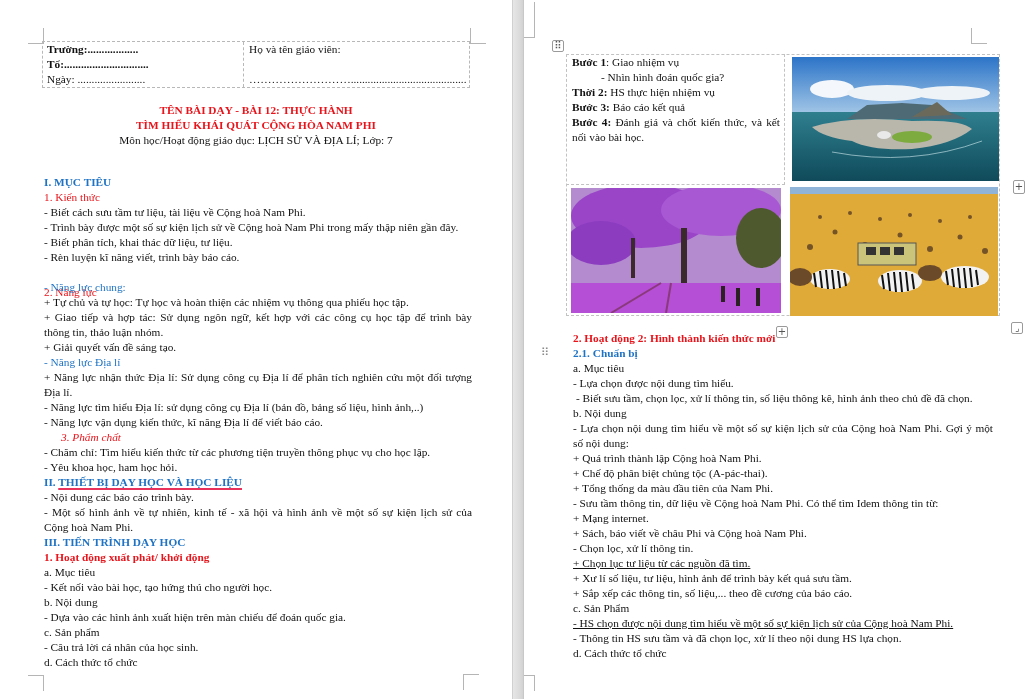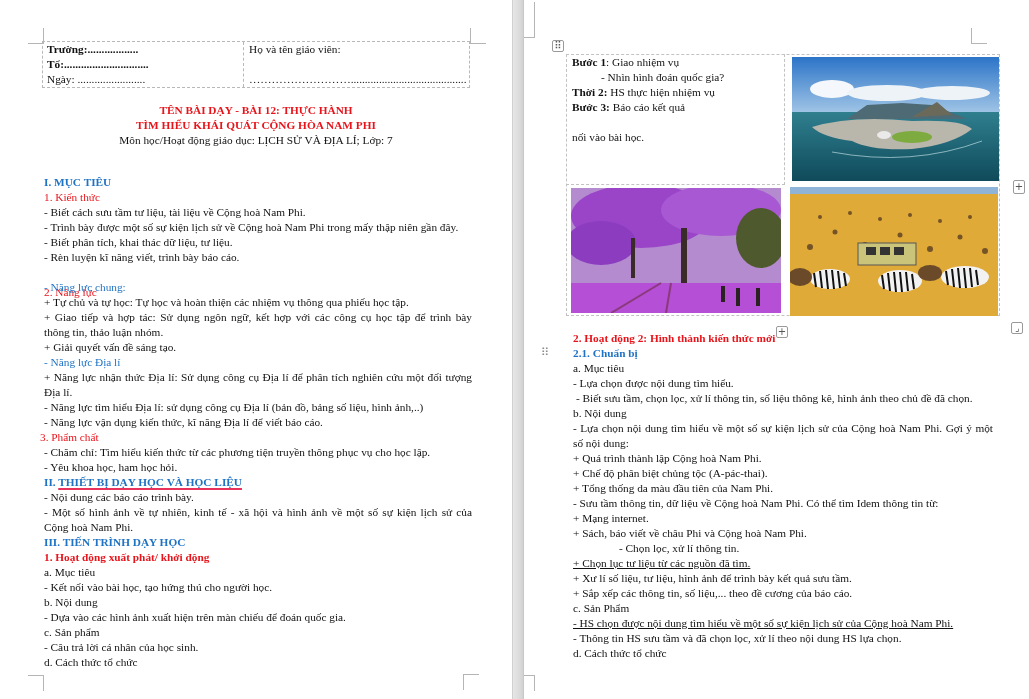--- a/index.html
+++ b/index.html
@@ -73,21 +73,21 @@
       <div class="line blue" style="left: 44px; top: 280px;">- Năng lực chung:</div>
       <div class="line" style="left: 44px; top: 295px;">+ Tự chủ và tự học: Tự học và hoàn thiện các nhiệm vụ thông qua phiếu học tập.</div>
       <div class="line just" style="left: 44px; top: 310px; width: 428px;">+ Giao tiếp và hợp tác: Sử dụng ngôn ngữ, kết hợp với các công cụ học tập để trình bày</div>
       <div class="line" style="left: 44px; top: 325px;">thông tin, thảo luận nhóm.</div>
       <div class="line" style="left: 44px; top: 340px;">+ Giải quyết vấn đề sáng tạo.</div>
       <div class="line blue" style="left: 44px; top: 355px;">- Năng lực Địa lí</div>
       <div class="line just" style="left: 44px; top: 370px; width: 428px;">+ Năng lực nhận thức Địa lí: Sử dụng công cụ Địa lí để phân tích nghiên cứu một đối tượng</div>
       <div class="line" style="left: 44px; top: 385px;">Địa lí.</div>
       <div class="line" style="left: 44px; top: 400px;">- Năng lực tìm hiểu Địa lí: sử dụng công cụ Địa lí (bản đồ, bảng số liệu, hình ảnh,..)</div>
       <div class="line" style="left: 44px; top: 415px;">- Năng lực vận dụng kiến thức, kĩ năng Địa lí để viết báo cáo.</div>
-      <div class="line red" style="left: 40px; top: 430px;">3. Phẩm chất</div>
+      <div class="line red" style="left: 61px; top: 430px; font-style: italic;">3. Phẩm chất</div>
       <div class="line" style="left: 44px; top: 445px;">- Chăm chỉ: Tìm hiểu kiến thức từ các phương tiện truyền thông phục vụ cho học lập.</div>
       <div class="line" style="left: 44px; top: 460px;">- Yêu khoa học, ham học hỏi.</div>
       <div class="line blue bold" style="left: 44px; top: 475px;"><span>II. </span><span class="squiggle">THIẾT BỊ DẠY HỌC VÀ HỌC LIỆU</span></div>
       <div class="line" style="left: 44px; top: 490px;">- Nội dung các báo cáo trình bày.</div>
       <div class="line just" style="left: 44px; top: 505px; width: 428px;">- Một số hình ảnh về tự nhiên, kinh tế - xã hội và hình ảnh về một số sự kiện lịch sử của</div>
       <div class="line" style="left: 44px; top: 520px;">Cộng hoà Nam Phi.</div>
       <div class="line blue bold" style="left: 44px; top: 535px;">III. TIẾN TRÌNH DẠY HỌC</div>
       <div class="line red bold" style="left: 44px; top: 550px;">1. Hoạt động xuất phát/ khởi động</div>
       <div class="line" style="left: 44px; top: 565px;">a. Mục tiêu</div>
       <div class="line" style="left: 44px; top: 580px;">- Kết nối vào bài học, tạo hứng thú cho người học.</div>
@@ -114,20 +114,23 @@
 
     <div class="line" style="left:6px; top:1px;">
       <span class="bold">Bước 1</span><span>: Giao nhiệm vụ</span>
     </div>
     <div class="line" style="left:6px; top:16px;margin-left:29px;">- Nhìn hình đoán quốc gia?</div>
     <div class="line" style="left:6px; top:31px;">
       <span class="bold">Thời 2:</span><span> HS thực hiện nhiệm vụ</span>
     </div>
     <div class="line" style="left:6px; top:46px;">
       <span class="bold">Bước 3:</span><span> Báo cáo kết quả</span>
+    </div>
+    <div class="line just" style="left:6px; top:61px; width:208px;">
+      <span class="bold">Bước 4:</span><span> Đánh giá và chốt kiến thức, và kết</span>
     </div>
     <div class="line" style="left:6px; top:76px;">nối vào bài học.</div>
 
     <div class="photo" style="left:226px; top:3px; width:207px; height:124px;">
       <svg width="207" height="124" viewBox="0 0 207 124" preserveAspectRatio="none">
         <defs>
           <linearGradient id="sky" x1="0" y1="0" x2="0" y2="1">
               <stop offset="0" stop-color="#2c74c8"></stop>
               <stop offset="1" stop-color="#a9cbe8"></stop>
             </linearGradient>
@@ -218,21 +221,21 @@
       <div class="line" style="left: 52px; top: 391px;">- Biết sưu tầm, chọn lọc, xử lí thông tin, số liệu thông kê, hình ảnh theo chủ đề đã chọn.</div>
       <div class="line" style="left: 49px; top: 406px;">b. Nội dung</div>
       <div class="line just" style="left: 49px; top: 421px; width: 420px;">- Lựa chọn nội dung tìm hiểu về một số sự kiện lịch sử của Cộng hoà Nam Phi. Gợi ý một</div>
       <div class="line" style="left: 49px; top: 436px;">số nội dung:</div>
       <div class="line" style="left: 49px; top: 451px;">+ Quá trình thành lập Cộng hoà Nam Phi.</div>
       <div class="line" style="left: 49px; top: 466px;">+ Chế độ phân biệt chủng tộc (A-pác-thai).</div>
       <div class="line" style="left: 49px; top: 481px;">+ Tổng thống da màu đầu tiên của Nam Phi.</div>
       <div class="line" style="left: 49px; top: 496px;">- Sưu tầm thông tin, dữ liệu về Cộng hoà Nam Phi. Có thể tìm Idem thông tin từ:</div>
       <div class="line" style="left: 49px; top: 511px;">+ Mạng internet.</div>
       <div class="line" style="left: 49px; top: 526px;">+ Sách, báo viết về châu Phi và Cộng hoà Nam Phi.</div>
-      <div class="line" style="left: 49px; top: 541px; margin-left: 46px;">- Chọn lọc, xử lí thông tin.</div>
+      <div class="line" style="left: 49px; top: 541px;">- Chọn lọc, xử lí thông tin.</div>
       <div class="line" style="left: 49px; top: 556px; text-decoration: underline;">+ Chọn lục tư liệu từ các nguồn đã tìm.</div>
       <div class="line" style="left: 49px; top: 571px;">+ Xư lí số liệu, tư liệu, hình ảnh để trình bày kết quả sưu tầm.</div>
       <div class="line" style="left: 49px; top: 586px;">+ Sắp xếp các thông tin, số liệu,... theo đề cương của báo cáo.</div>
       <div class="line" style="left: 49px; top: 601px;">c. Sản Phẩm</div>
       <div class="line" style="left: 49px; top: 616px; text-decoration: underline;">- HS chọn được nội dung tìm hiểu về một số sự kiện lịch sử của Cộng hoà Nam Phi.</div>
       <div class="line" style="left: 49px; top: 631px;">- Thông tin HS sưu tầm và đã chọn lọc, xử lí theo nội dung HS lựa chọn.</div>
       <div class="line" style="left: 49px; top: 646px;">d. Cách thức tổ chức</div>
     </div>
 </div>
 

